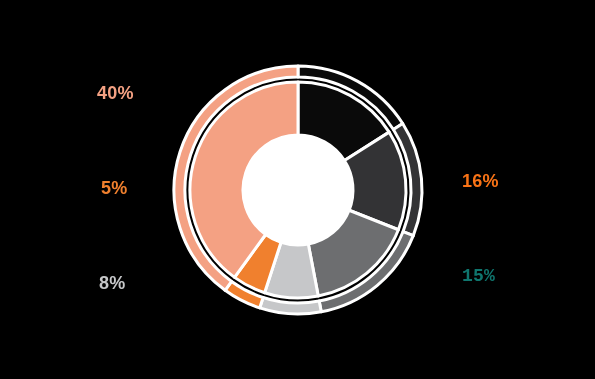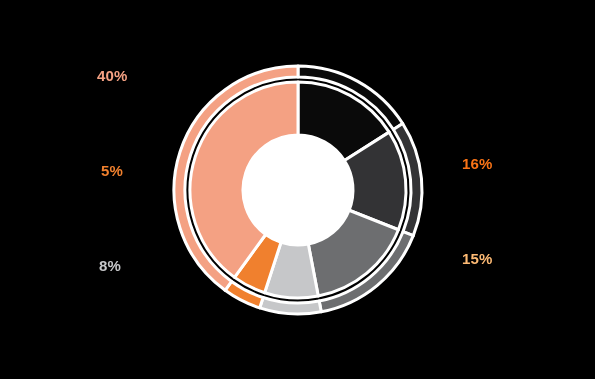--- a/index.html
+++ b/index.html
@@ -23,31 +23,32 @@
     position: absolute;
     left: 0;
     top: 0;
     width: 595px;
     height: 379px;
     display: block;
   }
   .pct-label {
     position: absolute;
     font-family: "Liberation Sans", sans-serif;
-    font-size: 15px;
+    font-size: 18px;
     font-weight: bold;
     letter-spacing: 0.2px;
     white-space: nowrap;
     line-height: 1;
+    margin-top: 16px;
   }
   #label-40 { left: 97px;  top: 68px; color: #F4A183; }
   #label-5  { left: 101px; top: 163px; color: #F0802E; }
   #label-8  { left: 99px;  top: 258px; color: #C6C7C9; }
   #label-16 { left: 462px; top: 156px; color: #f97316; }
-  #label-15 { left: 462px; top: 251px; color: #fdba74; }
+  #label-15 { left: 462px; top: 251px; color: #0f766e; font-family: Liberation Mono, monospace; }
 </style>
 </head>
 <body>
 
 <div id="chart-root">
 
   <svg id="donut-svg" viewBox="0 0 595 379">
     <g id="outer-ring-group">
         <path d="M 298 66 A 124 124 0 0 1 402.6966627622499 123.55747742260442 L 393.4090555817277 129.4515721673734 A 113 113 0 0 0 298 77 Z" fill="#0A0A0A" stroke="#FFFFFF" stroke-width="3" stroke-linejoin="round"></path>
         <path d="M 402.6966627622499 123.55747742260442 A 124 124 0 0 1 413.2922842501432 235.64744453290007 L 403.06474290537244 231.5980744533686 A 113 113 0 0 0 393.4090555817277 129.4515721673734 Z" fill="#333335" stroke="#FFFFFF" stroke-width="3" stroke-linejoin="round"></path>

